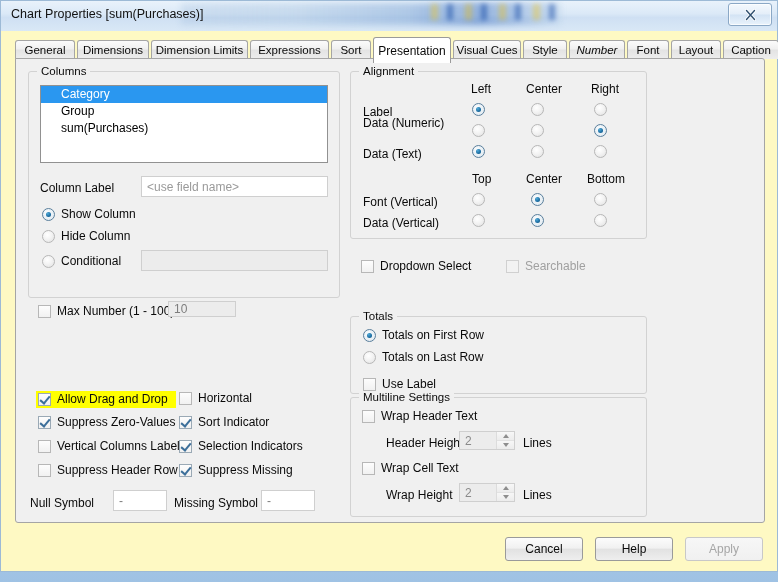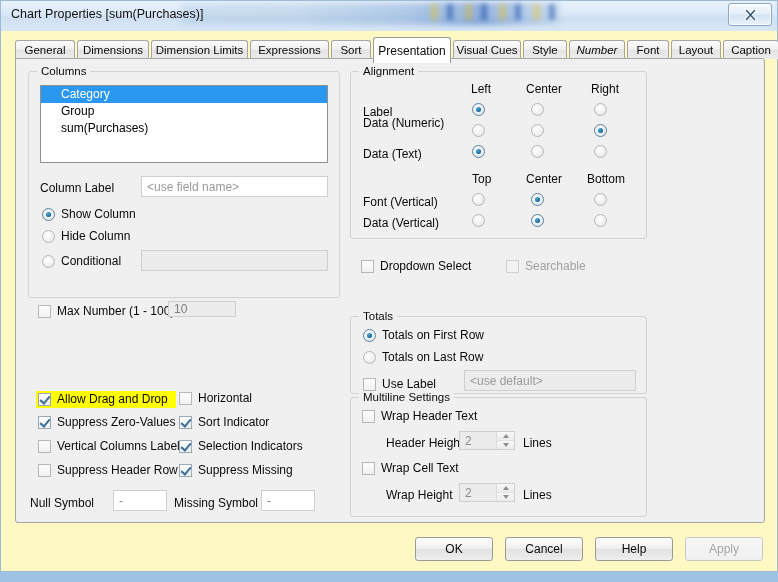--- a/index.html
+++ b/index.html
@@ -410,23 +410,20 @@
         <span class="rlabel">Totals on First Row</span>
       </div>
       <div class="radio-row" style="left:12px; top:33px;">
         <span class="radio"></span>
         <span class="rlabel">Totals on Last Row</span>
       </div>
       <div class="check-row" style="left:12px; top:60px;">
         <span class="cbox"></span>
         <span class="clabel">Use Label</span>
       </div>
-      <div class="tinput disabled" style="left:113px; top:53px; width:172px; height:21px;">
-        <span class="ph">&lt;use default&gt;</span>
-      </div>
     </div>
 
     <div class="group" style="left:334px; top:338px; width:297px; height:120px;">
       <span class="legend">Multiline Settings</span>
 
       <div class="check-row" style="left:11px; top:11px;">
         <span class="cbox"></span>
         <span class="clabel">Wrap Header Text</span>
       </div>
       <span class="lbl" style="left:35px; top:38px;">Header Height</span>
@@ -458,19 +455,18 @@
               <span class="arw dn"></span>
             </span>
         </span>
       </div>
       <span class="lbl" style="left:172px; top:90px;">Lines</span>
     </div>
 
   </div>
 
   <div class="btnbar">
-    <div class="btn">OK</div>
     <div class="btn">Cancel</div>
     <div class="btn">Help</div>
     <div class="btn disabled">Apply</div>
   </div>
 
 </div>
 
 </body></html>

